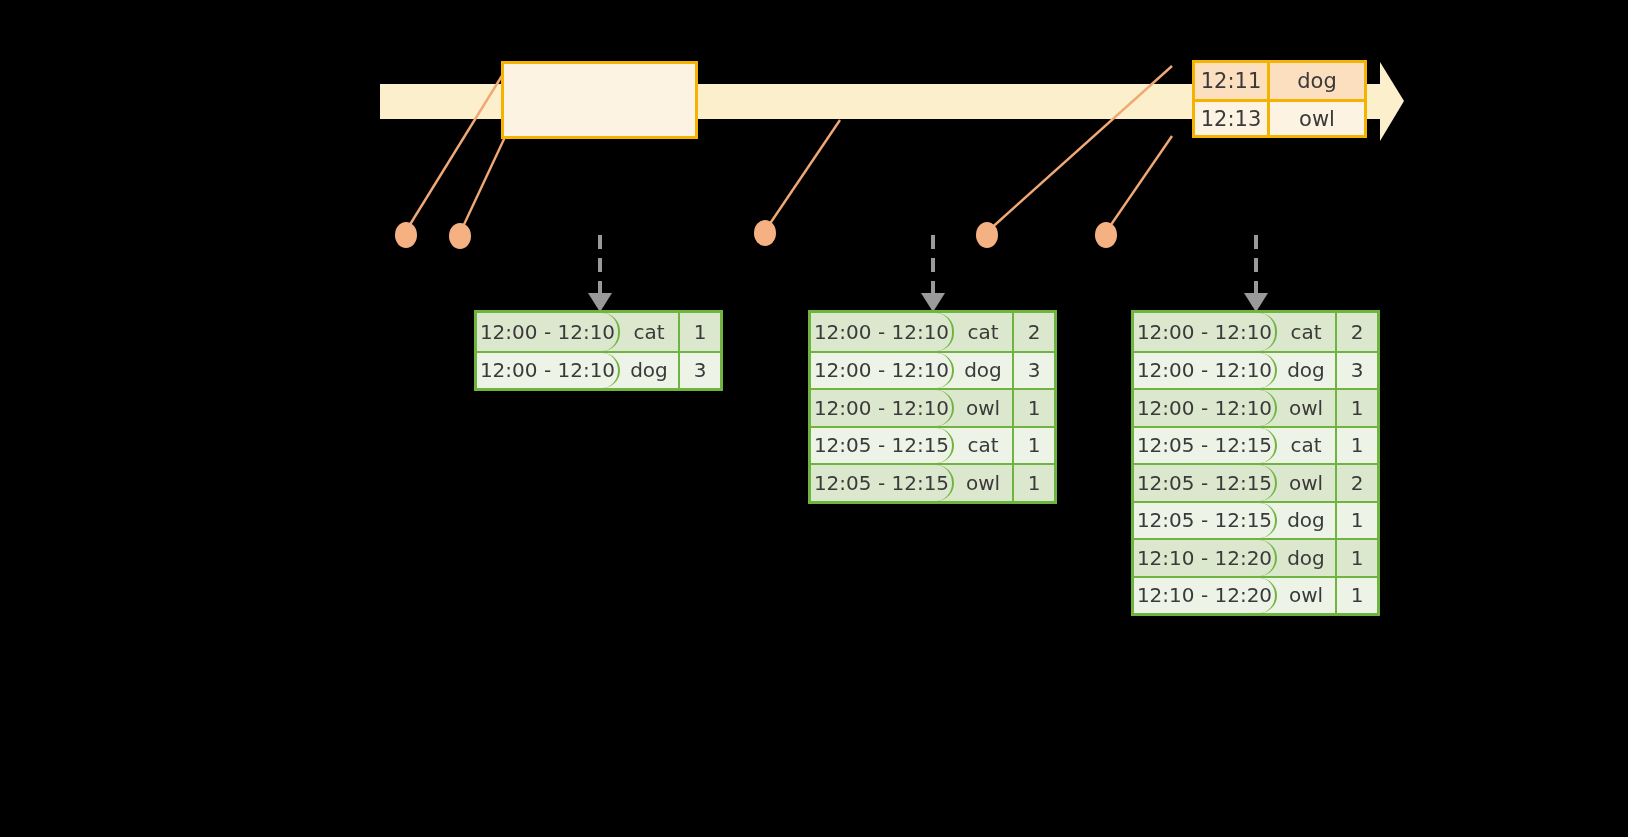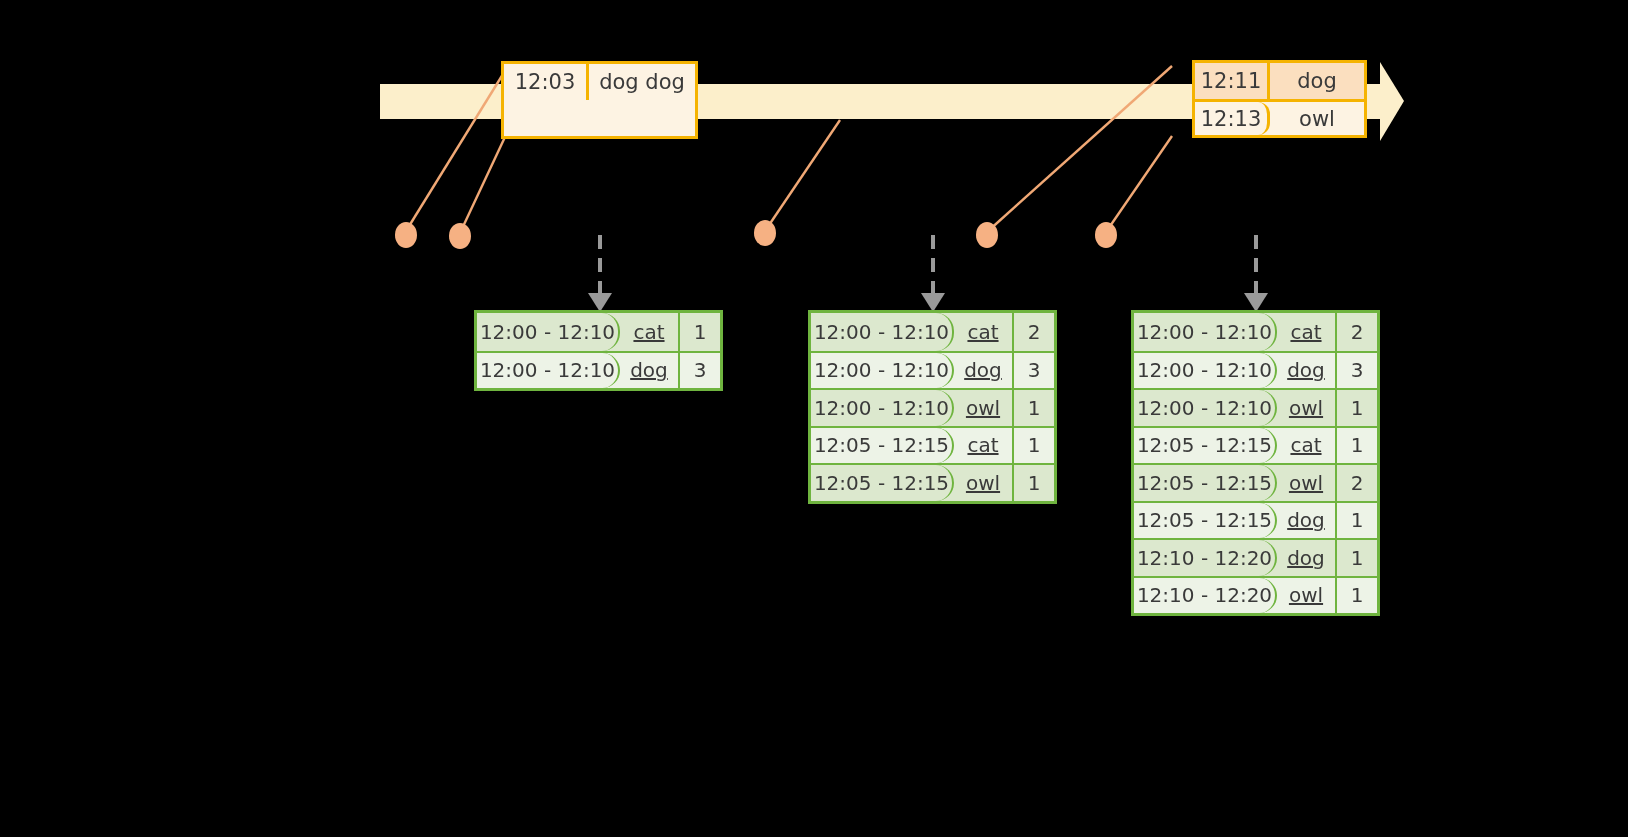--- a/index.html
+++ b/index.html
@@ -55,21 +55,21 @@
   .tbl .trow.alt{background:#DCE8CE;}
   .tbl .trow + .trow{border-top:2px solid #6FB43F;}
   .tbl .tc{
     box-sizing:border-box;
     display:flex;align-items:center;justify-content:center;
     font-size:20px;color:#3a3a3a;
     border-right:2px solid #6FB43F;
   }
   .tbl .tc:last-child{border-right:none;}
   .tbl .tc.win{flex:0 0 auto;border-radius:18px;}
-  .tbl .tc.key{flex:0 0 auto;text-decoration:underline;}
+  .tbl .tc.key{flex:0 0 auto;}
   .tbl .tc.cnt{flex:1 1 auto;}
 </style>
 </head>
 <body>
 
 <div id="stage">
 
   <svg class="layer" viewBox="0 0 1628 837">
 
     <g>
@@ -99,34 +99,30 @@
       <line x1="1256" y1="235" x2="1256" y2="295"></line>
     </g>
     <g fill="#9A9A9A">
       <polygon points="588,293 612,293 600,312"></polygon>
       <polygon points="921,293 945,293 933,312"></polygon>
       <polygon points="1244,293 1268,293 1256,312"></polygon>
     </g>
   </svg>
 
   <div class="evt" style="left:501px;top:61px;width:197px;height:78px;">
-    <div class="row" style="height:50%;">
-      <div class="c-time" style="width:85px;">12:03</div>
-      <div class="c-val">dog dog</div>
-    </div>
   </div>
 
 
   <div class="evt" style="left:1168px;top:60px;width:175px;height:78px;margin-left:24px;">
     <div class="row alt" style="height:50%;">
       <div class="c-time" style="width:75px;">12:11</div>
       <div class="c-val">dog</div>
     </div>
     <div class="row" style="height:50%;">
-      <div class="c-time" style="width:75px;border-radius:12px;">12:13</div>
+      <div class="c-time" style="width:75px;">12:13</div>
       <div class="c-val">owl</div>
     </div>
   </div>
 
   <div class="tbl" style="left:474px;top:310px;width:249px;">
     <div class="trow alt">
       <div class="tc win" style="width:143px;">12:00 - 12:10</div>
       <div class="tc key" style="width:60px;">cat</div>
       <div class="tc cnt">1</div>
     </div>

